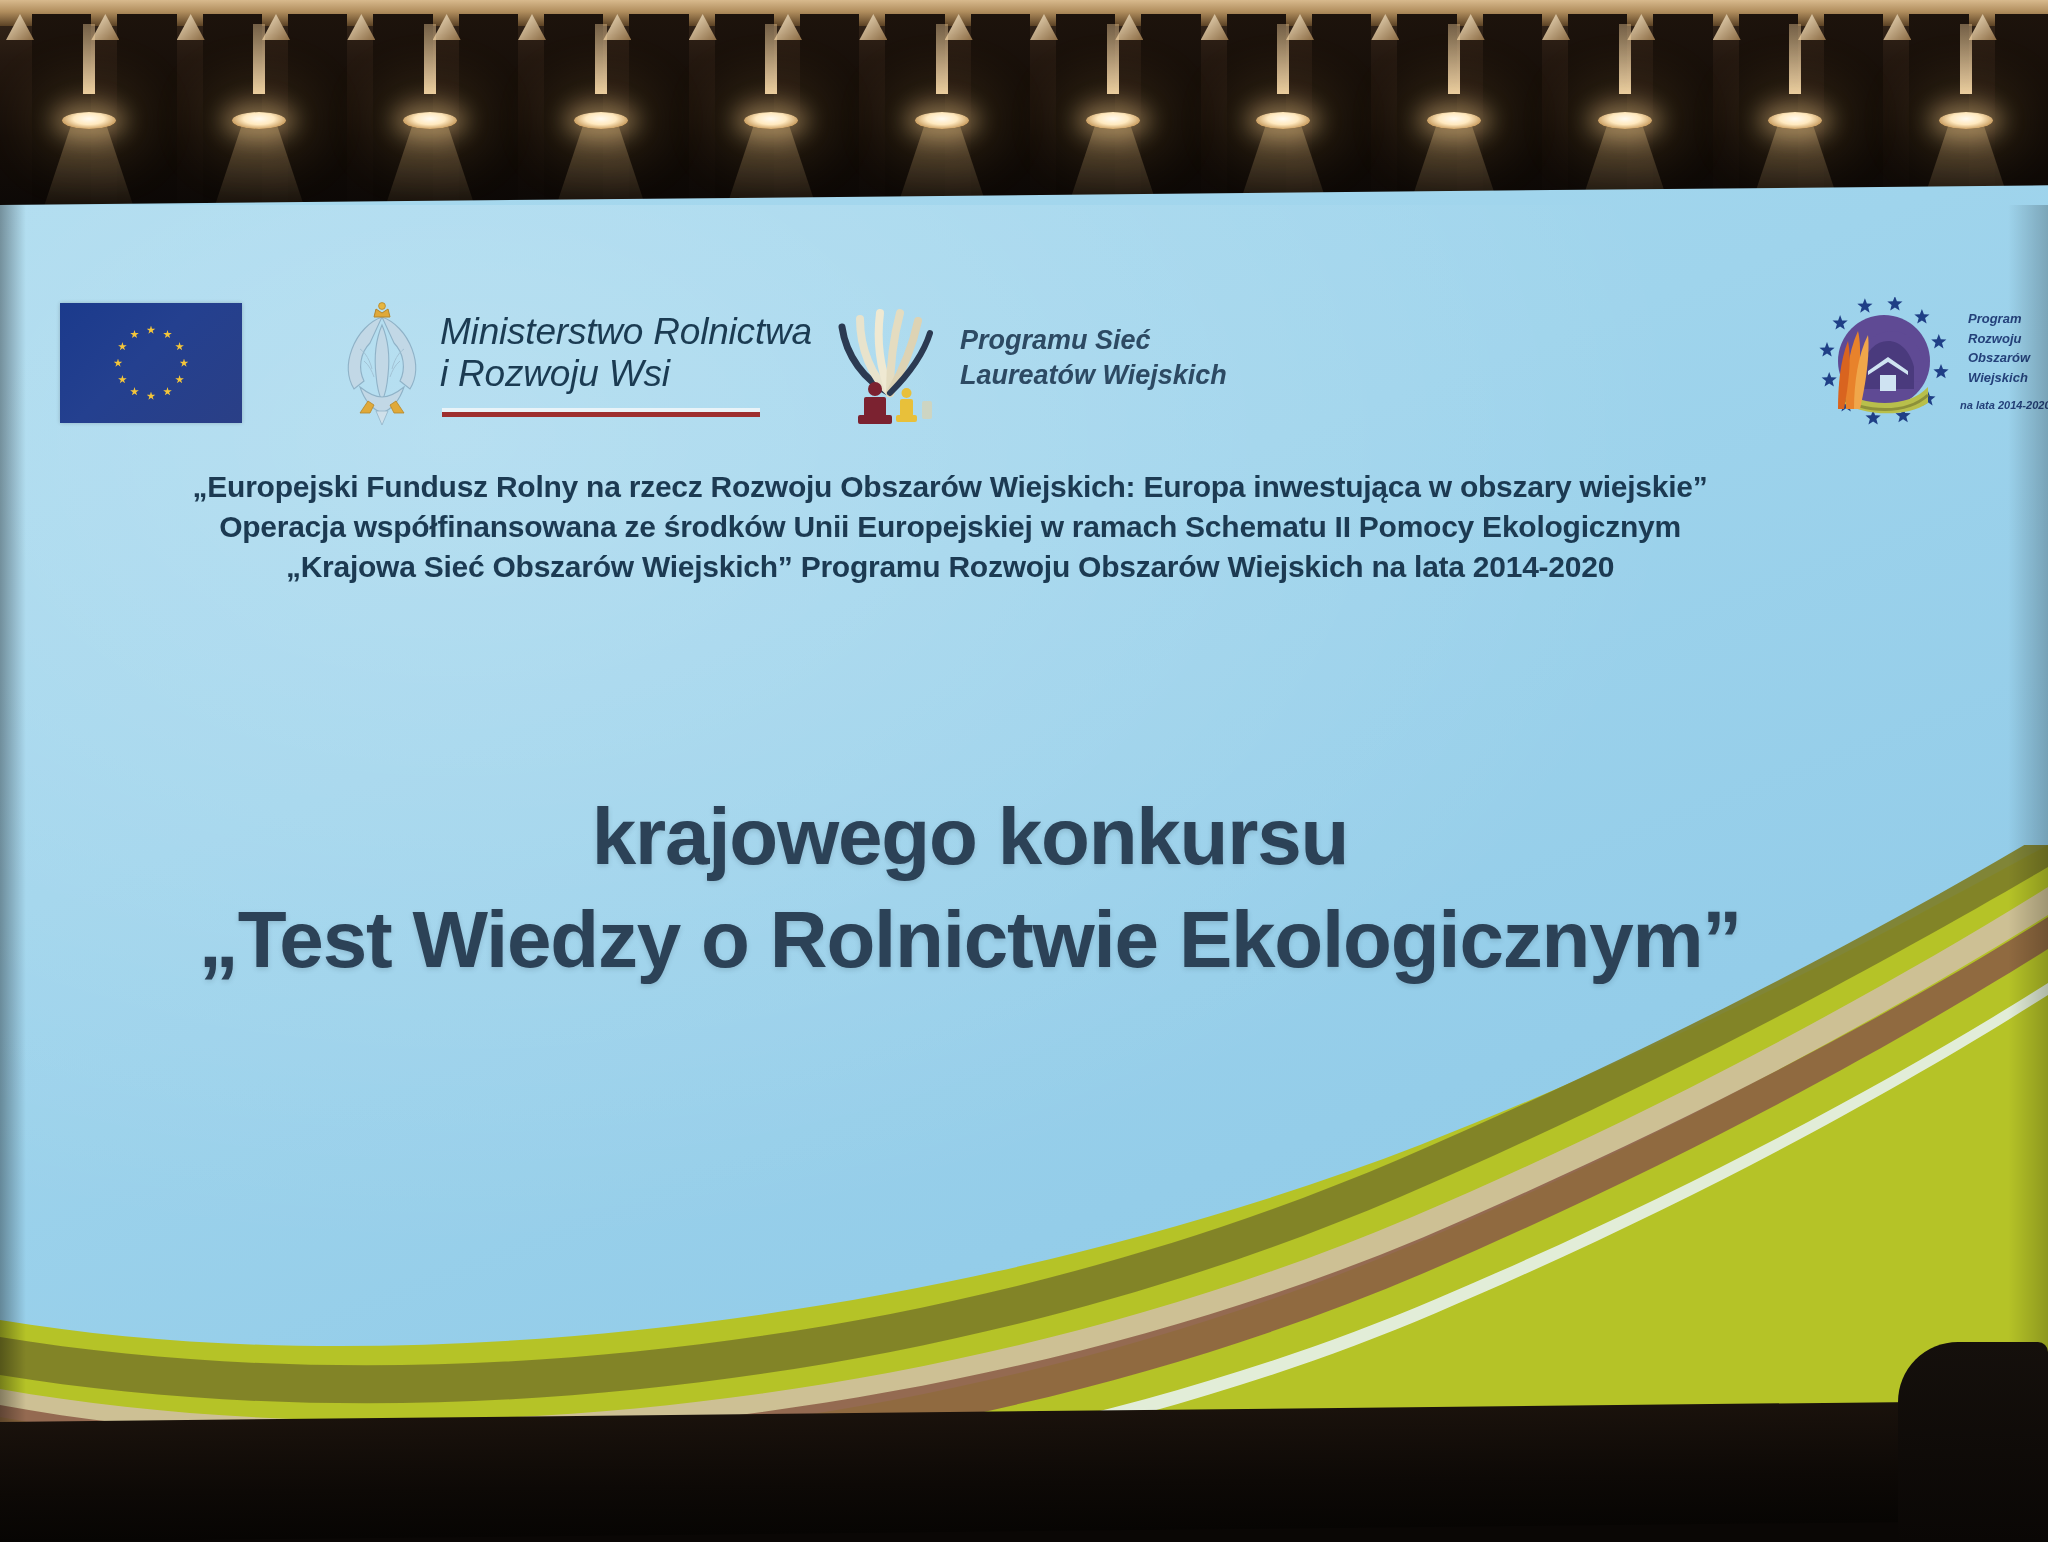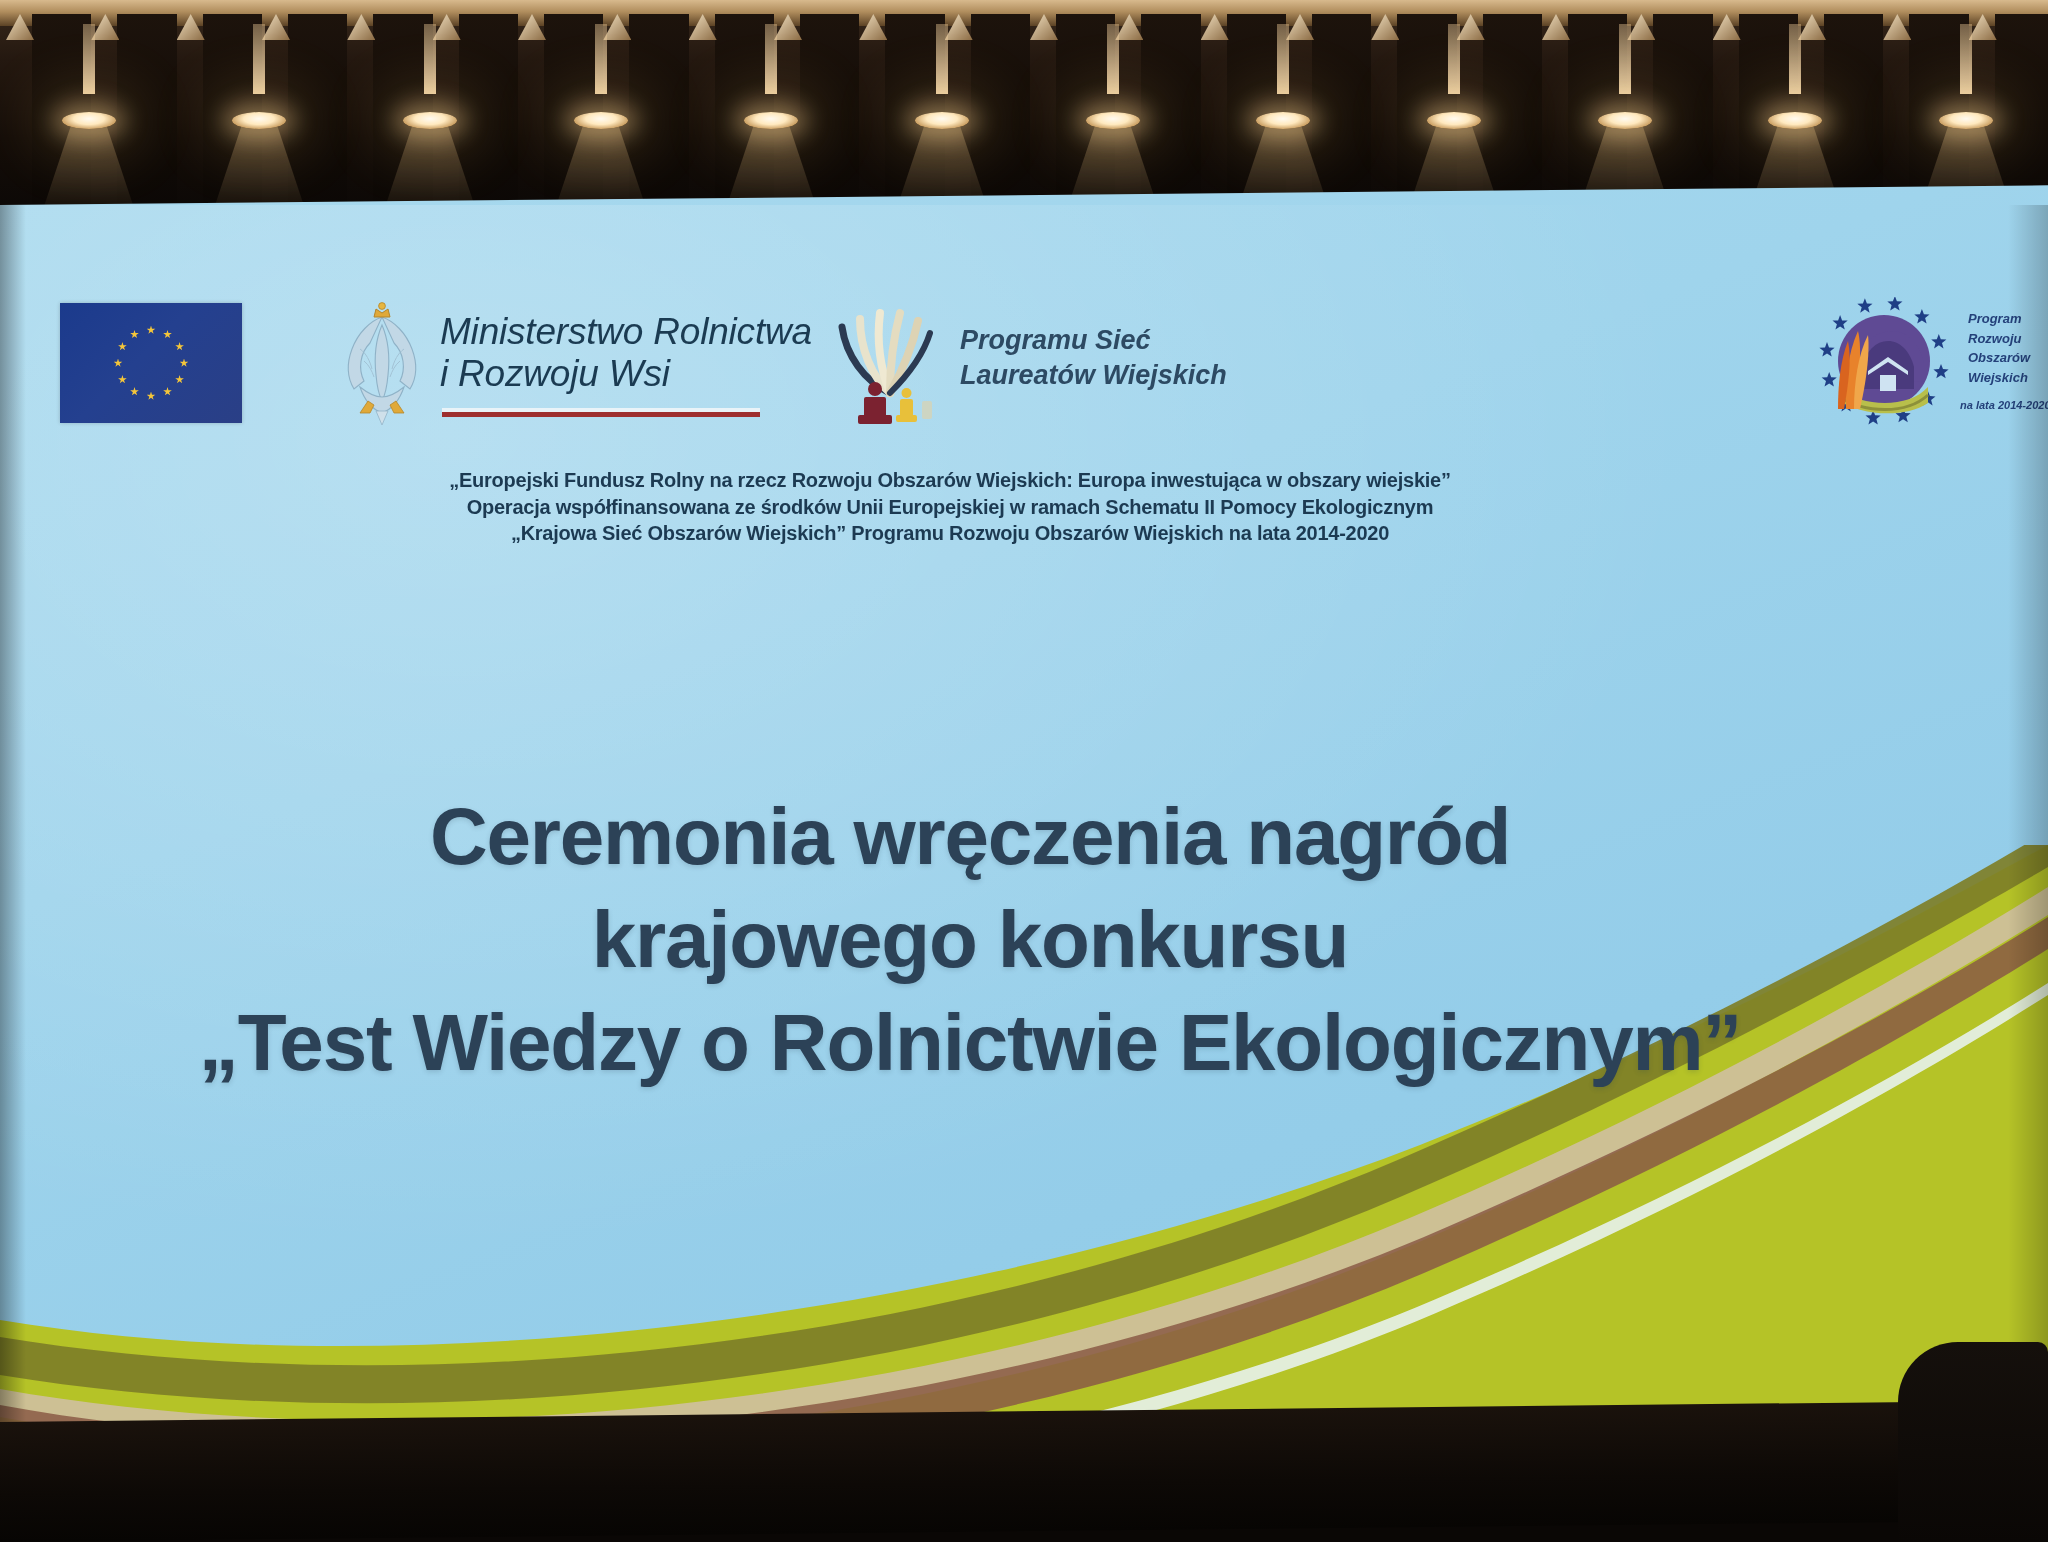--- a/index.html
+++ b/index.html
@@ -215,21 +215,21 @@
     white-space: nowrap;
   }
 
   
   #disclaimer {
     position: absolute;
     left: 0; top: 262px;
     width: 1900px;
     text-align: center;
     color: #1c3a52;
-    font-size: 20px;
+    font-size: 30px;
     line-height: 1.33;
     font-weight: 600;
     letter-spacing: -0.25px;
   }
   #disclaimer div { white-space: nowrap; }
 
   
   #main-title {
     position: absolute;
     left: 0; top: 580px;
@@ -590,21 +590,20 @@
       <div id="prow-years">na lata 2014-2020</div>
     </div>
 
     <div id="disclaimer">
       <div>„Europejski Fundusz Rolny na rzecz Rozwoju Obszarów Wiejskich: Europa inwestująca w obszary wiejskie”</div>
       <div>Operacja współfinansowana ze środków Unii Europejskiej w ramach Schematu II Pomocy Ekologicznym</div>
       <div>„Krajowa Sieć Obszarów Wiejskich” Programu Rozwoju Obszarów Wiejskich na lata 2014-2020</div>
     </div>
 
     <div id="main-title">
-      <div>Ceremonia wręczenia nagród</div>
       <div>krajowego konkursu</div>
       <div>„Test Wiedzy o Rolnictwie Ekologicznym”</div>
     </div>
 
   </div>
   </div>
 
   <div class="edge-shadow-left"></div>
   <div class="edge-shadow-right"></div>
 

